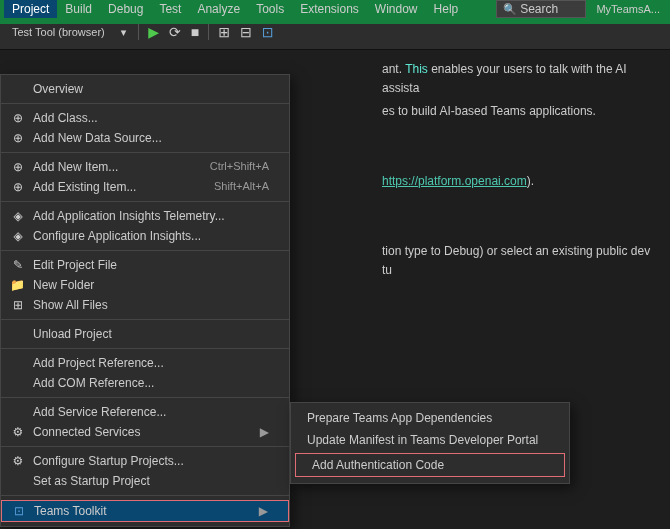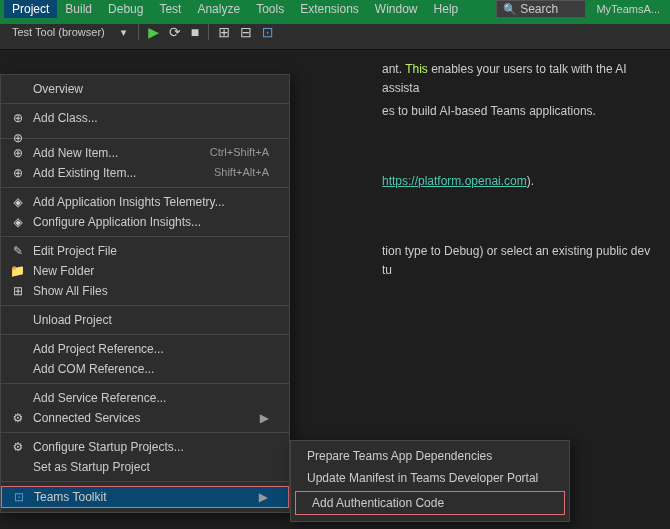--- a/index.html
+++ b/index.html
@@ -170,21 +170,21 @@
     .dropdown-item.teams-toolkit-item {
       background: #094771;
       border-top: 1px solid #0e639c;
       border-bottom: 1px solid #0e639c;
     }
 
     
     .submenu-container {
       position: absolute;
       left: 290px;
-      top: 390px;
+      top: 352px;
       z-index: 300;
     }
     .submenu {
       background: #2d2d2d;
       border: 1px solid #454545;
       min-width: 280px;
       padding: 4px 0;
       box-shadow: 4px 4px 12px rgba(0,0,0,0.5);
     }
     .submenu-item {
@@ -229,21 +229,21 @@
   <span class="toolbar-btn">■</span>
   <span class="toolbar-separator"></span>
   <span class="toolbar-btn">⊞</span>
   <span class="toolbar-btn">⊟</span>
   <span class="toolbar-btn blue">⊡</span>
 </div>
 
 <div class="main-area">
 
   <div class="editor-content">
-    <div class="editor-line">ant. <span style="color:#bef264">This</span> enables your users to talk with the AI assista</div>
+    <div class="editor-line">ant. <span style="color:#5eead4">This</span> enables your users to talk with the AI assista</div>
     <div class="editor-line">es to build AI-based Teams applications.</div>
     <div class="editor-line">&nbsp;</div>
     <div class="editor-line">&nbsp;</div>
     <div class="editor-line"><span class="editor-link">https://platform.openai.com</span>).</div>
     <div class="editor-line">&nbsp;</div>
     <div class="editor-line">&nbsp;</div>
     <div class="editor-line">tion type to Debug) or select an existing public dev tu</div>
   </div>
 
   <div class="dropdown-overlay">
@@ -254,20 +254,21 @@
       </div>
       <div class="dropdown-separator"></div>
 
       <div class="dropdown-item">
         <span class="icon-area">⊕</span>
         <span>Add Class...</span>
       </div>
 
       <div class="dropdown-item">
         <span class="icon-area">⊕</span>
+        <span>Add New Data Source...</span>
       </div>
 
       <div class="dropdown-separator"></div>
 
       <div class="dropdown-item">
         <span class="icon-area">⊕</span>
         <span>Add New Item...</span>
         <span class="shortcut">Ctrl+Shift+A</span>
       </div>
 

